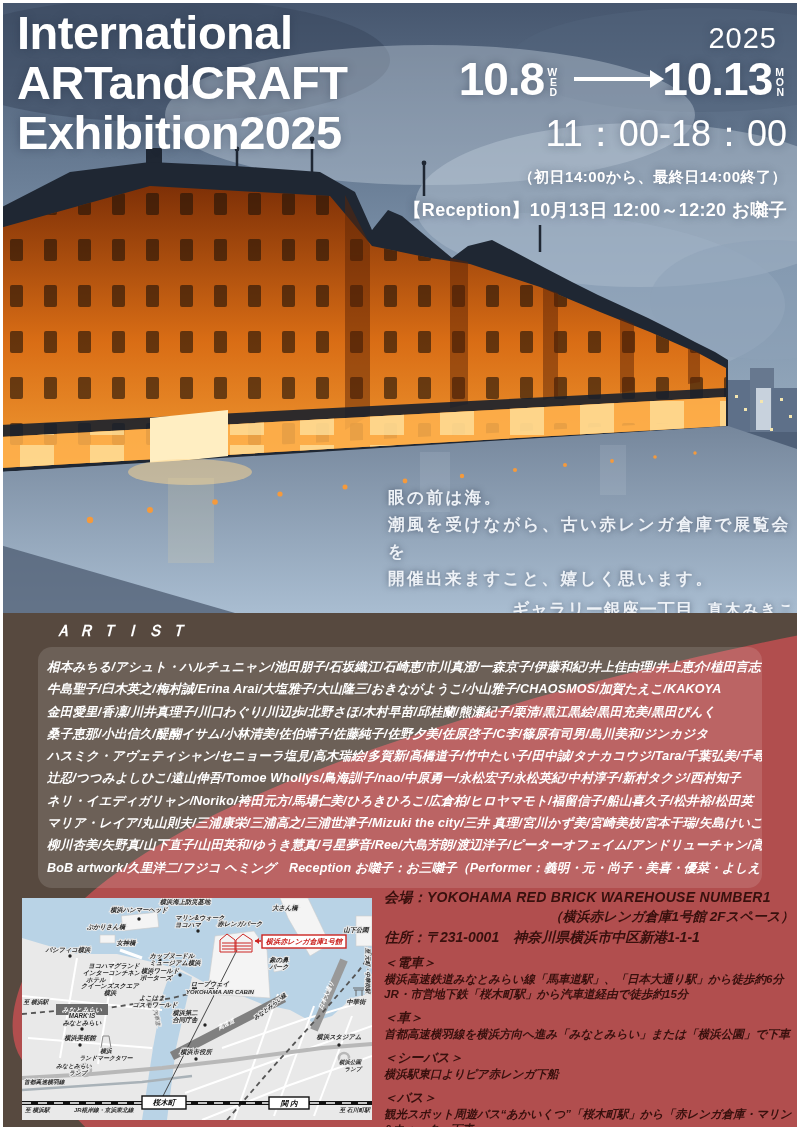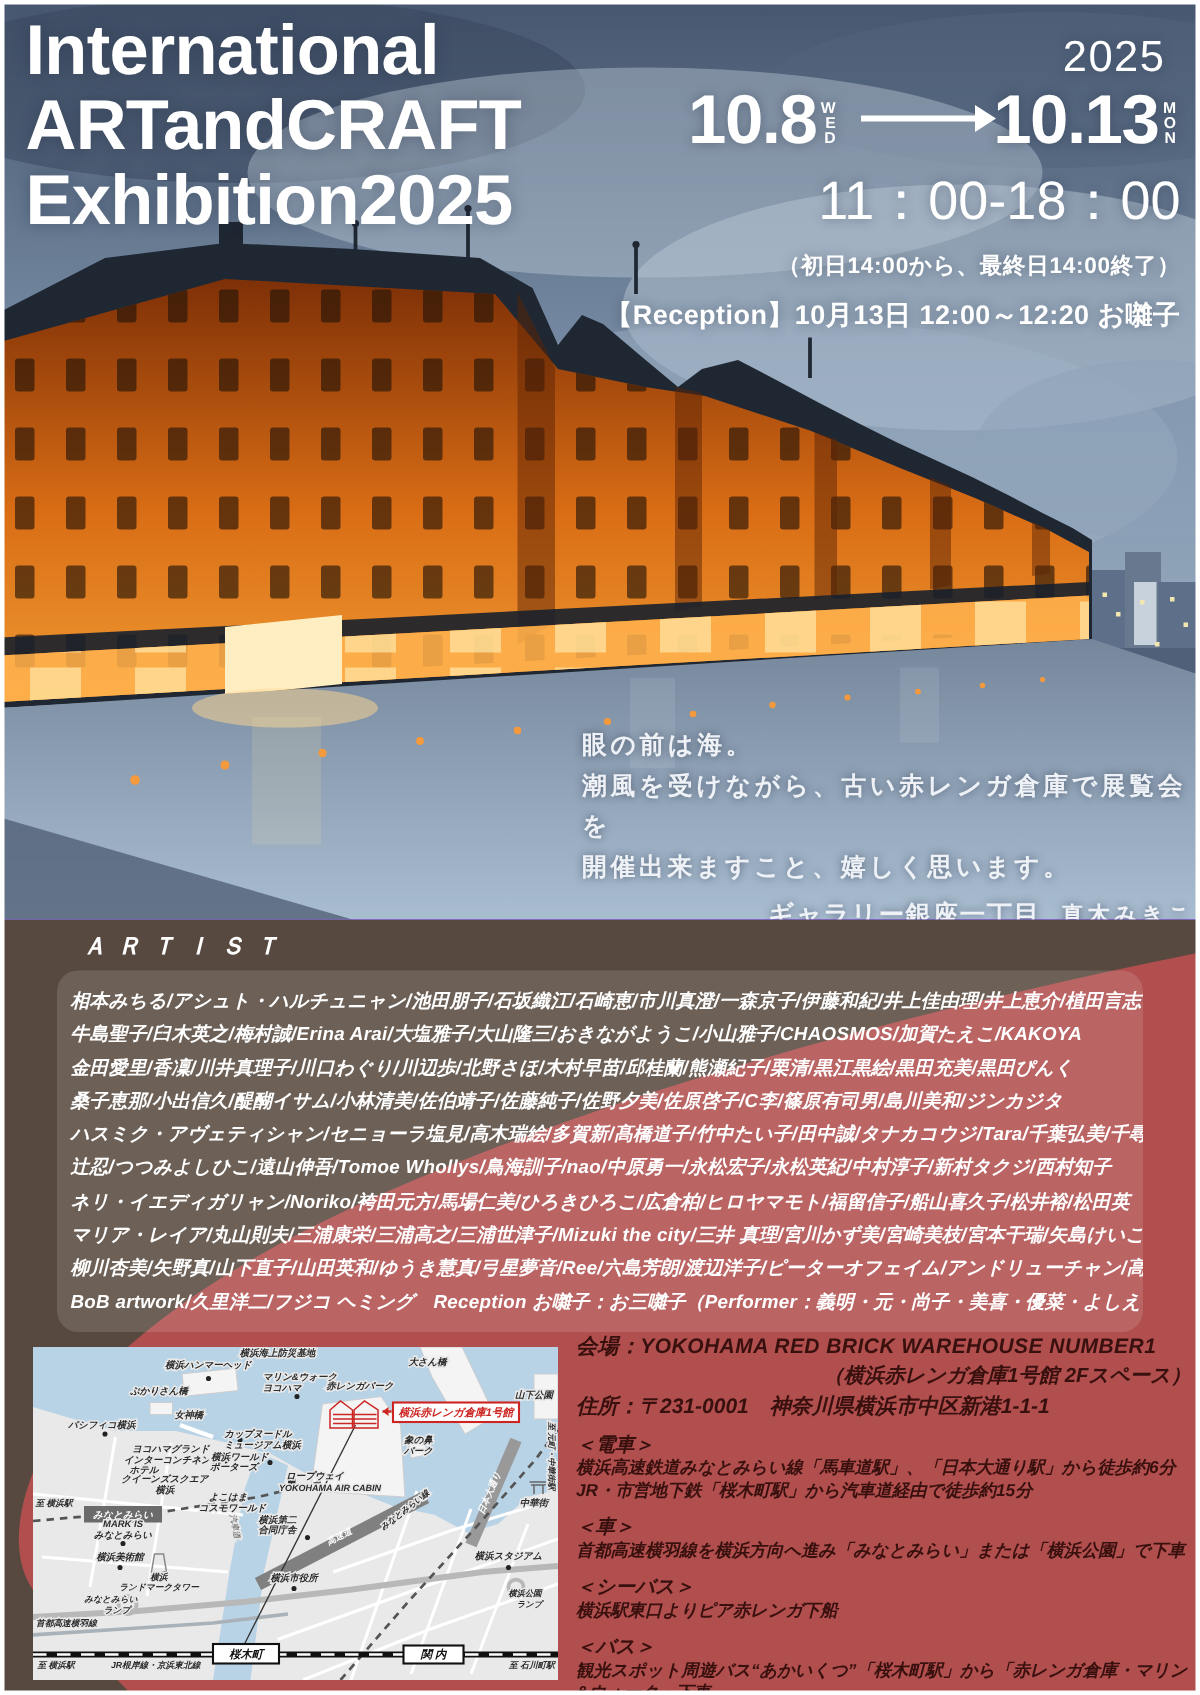--- a/index.html
+++ b/index.html
@@ -1,17 +1,17 @@
 <!DOCTYPE html>
 <html><head>
 <meta charset="utf-8">
 <style>
   html,body{margin:0;padding:0;background:#ffffff;}
   *{box-sizing:border-box;}
-  .poster{position:relative;width:800px;height:1130px;overflow:hidden;background:#8b5cf6;
+  .poster{position:relative;width:800px;height:1130px;overflow:hidden;background:#3b82f6;
           font-family:"Liberation Sans","DejaVu Sans",sans-serif;}
   .frame{position:absolute;inset:0;border:3px solid #ffffff;pointer-events:none;z-index:99;}
 
   
   .photo{position:absolute;left:0;top:0;width:800px;height:613px;overflow:hidden;}
   .photo svg{position:absolute;left:0;top:0;}
   .title{position:absolute;left:17px;top:8px;color:#ffffff;font-size:47px;line-height:50px;
          font-weight:600;letter-spacing:-0.5px;text-shadow:0 0 10px rgba(30,40,60,.35);}
   .dateblock{position:absolute;right:13px;top:22px;text-align:right;color:#ffffff;
              text-shadow:0 0 8px rgba(30,40,60,.4);}

